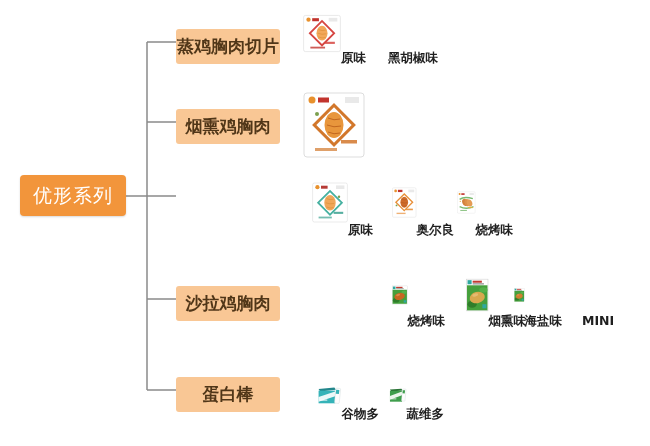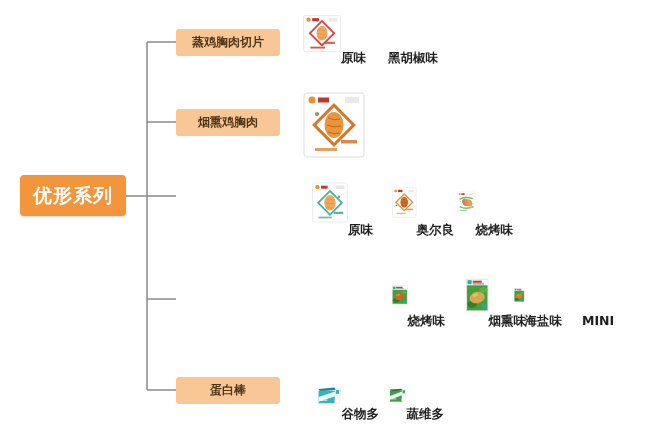--- a/index.html
+++ b/index.html
@@ -3,27 +3,27 @@
 <meta charset="utf-8">
 <style>
   html,body{margin:0;padding:0;background:#fff;}
   .stage{
     position:relative;width:650px;height:446px;background:#fff;overflow:hidden;
     font-family:"DejaVu Sans","Liberation Sans",sans-serif;
   }
   .lines{position:absolute;left:0;top:0;width:650px;height:446px;}
   .root-node{
     position:absolute;left:20px;top:175px;width:106px;height:41px;
-    background:#F2953B;border-radius:4px;color:#fff;font-weight:bold;font-size:19px;
+    background:#F2953B;border-radius:4px;color:#fff;font-weight:normal;font-size:19px;
     display:flex;align-items:center;justify-content:center;letter-spacing:1px;
     box-shadow:0 1px 2px rgba(0,0,0,.15);
   }
   .cat-node{
-    position:absolute;left:176px;width:104px;height:27px;background:#F9C795;
-    border-radius:3px;color:#503618;font-weight:bold;font-size:12px;
+    position:absolute;left:176px;width:104px;height:35px;background:#F9C795;
+    border-radius:3px;color:#503618;font-weight:bold;font-size:17px;
     display:flex;align-items:center;justify-content:center;white-space:nowrap;
   }
   .prod{position:absolute;display:flex;flex-direction:row;align-items:flex-end;}
   .pkg{display:block;}
   .plabel{
     margin-top:4px;font-size:12.5px;font-weight:600;color:#1f1f1f;white-space:nowrap;
     text-align:center;line-height:1;
   }
   
   .v-red    {--frame:#d64541;--meat:#f2a85a;--txt:#d64541;}
@@ -55,20 +55,21 @@
       <path d="M147 196 H176"></path>
       <path d="M147 299 H176"></path>
       <path d="M147 390 H176"></path>
     </g>
   </svg>
 
   <div class="root-node">优形系列</div>
 
   <div class="cat-node" style="top:29px">蒸鸡胸肉切片</div>
   <div class="cat-node" style="top:109px">烟熏鸡胸肉</div>
+  <div class="cat-node" style="top:286px">沙拉鸡胸肉</div>
   <div class="cat-node" style="top:377px">蛋白棒</div>
 
   <div class="prod v-red" style="left:303px;top:3px;width:63px">
     <svg class="pkg" width="62" height="61" viewBox="0 0 62 61">
       <rect x="1" y="1" width="60" height="59" rx="3" fill="#fff" stroke="#ddd"></rect>
       <circle cx="9" cy="8" r="3.5" fill="#e8912d"></circle>
       <rect x="15" y="5.5" width="11" height="5" fill="#c2342e"></rect>
       <rect x="42" y="5" width="14" height="6" fill="#e9e9e9"></rect>
       <rect x="17" y="16" width="28" height="28" fill="none" stroke="var(--frame)" stroke-width="3" transform="rotate(45 31 30)"></rect>
       <ellipse cx="31" cy="30" rx="9" ry="12" fill="var(--meat)"></ellipse>

